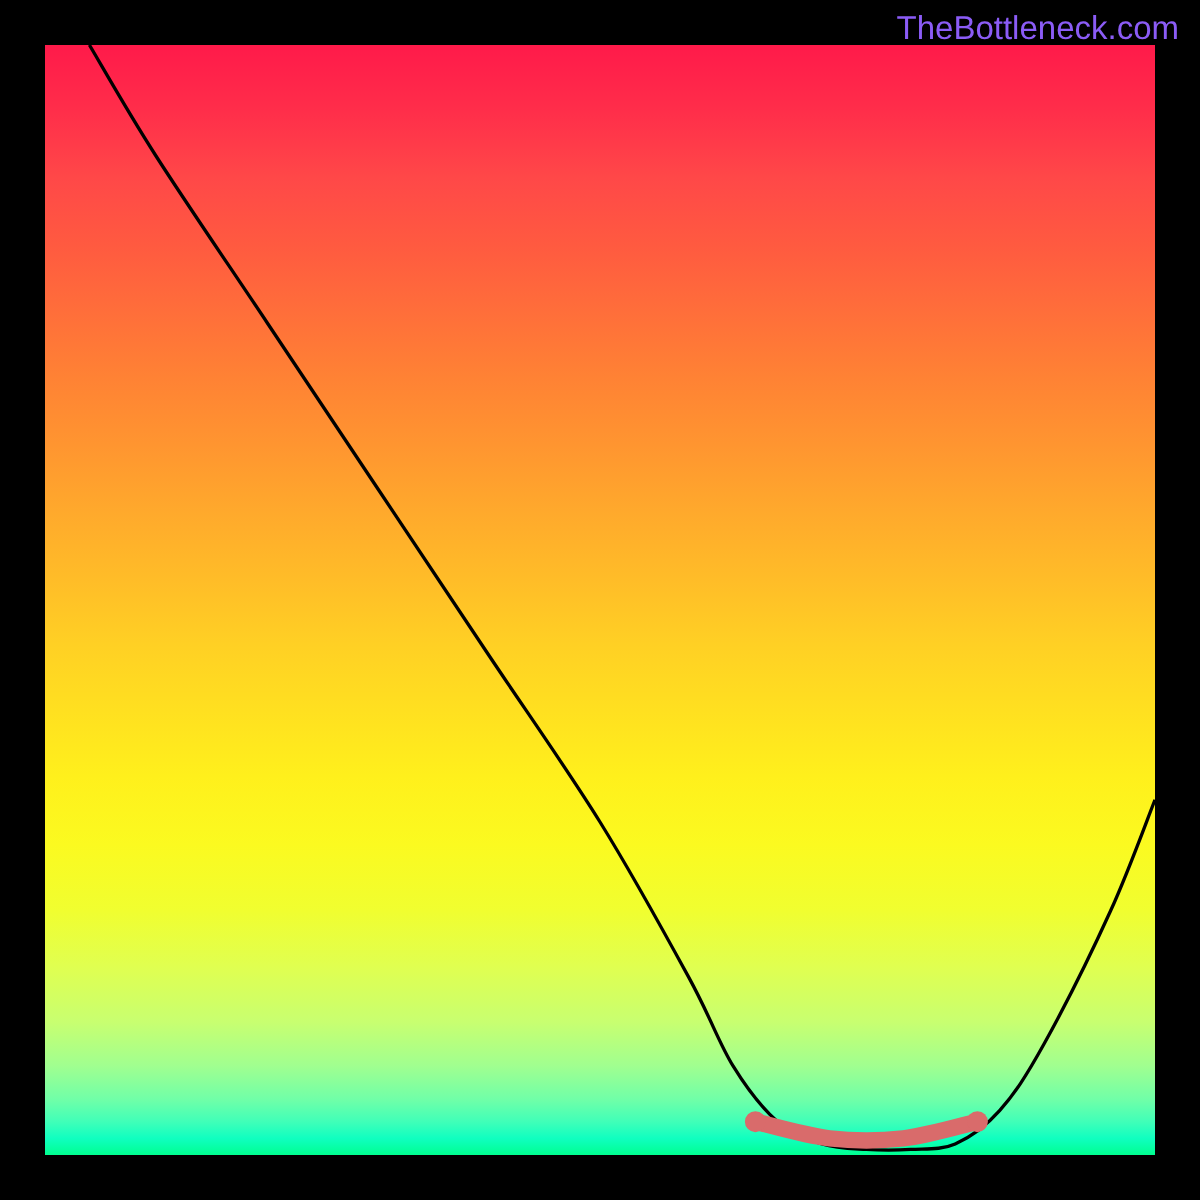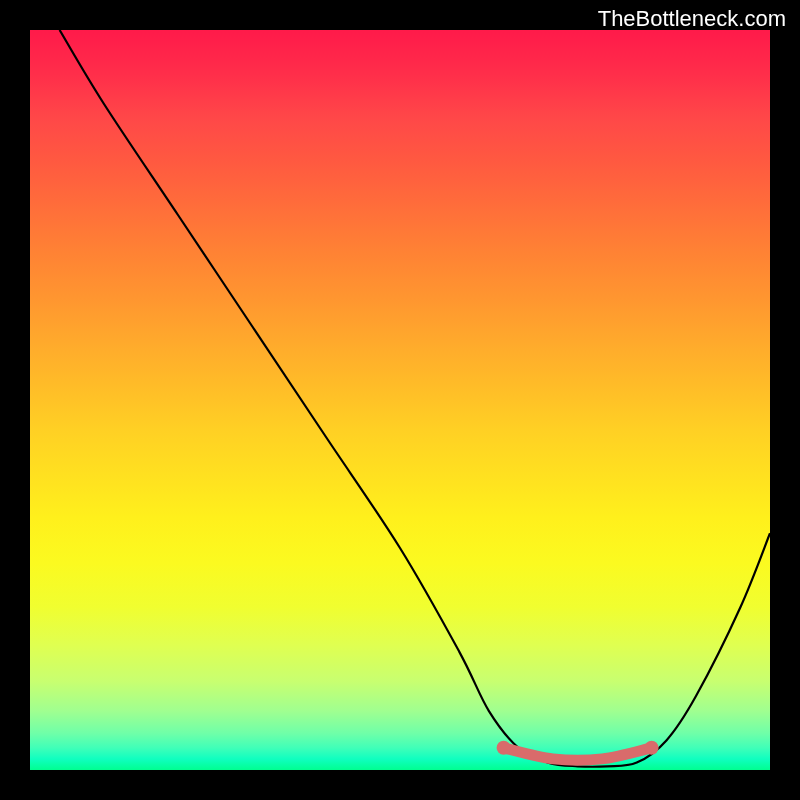--- a/index.html
+++ b/index.html
@@ -7,21 +7,21 @@
     width: 800px;
     height: 800px;
     background: #000;
     position: relative;
     font-family: Arial, sans-serif;
   }
   .watermark {
     position: absolute;
     top: 6px;
     right: 14px;
-    color: #ffffff;
+    color: #8b5cf6;
     font-size: 22px;
     font-weight: 500;
     z-index: 10;
   }
   .plot-area {
     position: absolute;
     left: 30px;
     top: 30px;
     width: 740px;
     height: 740px;

